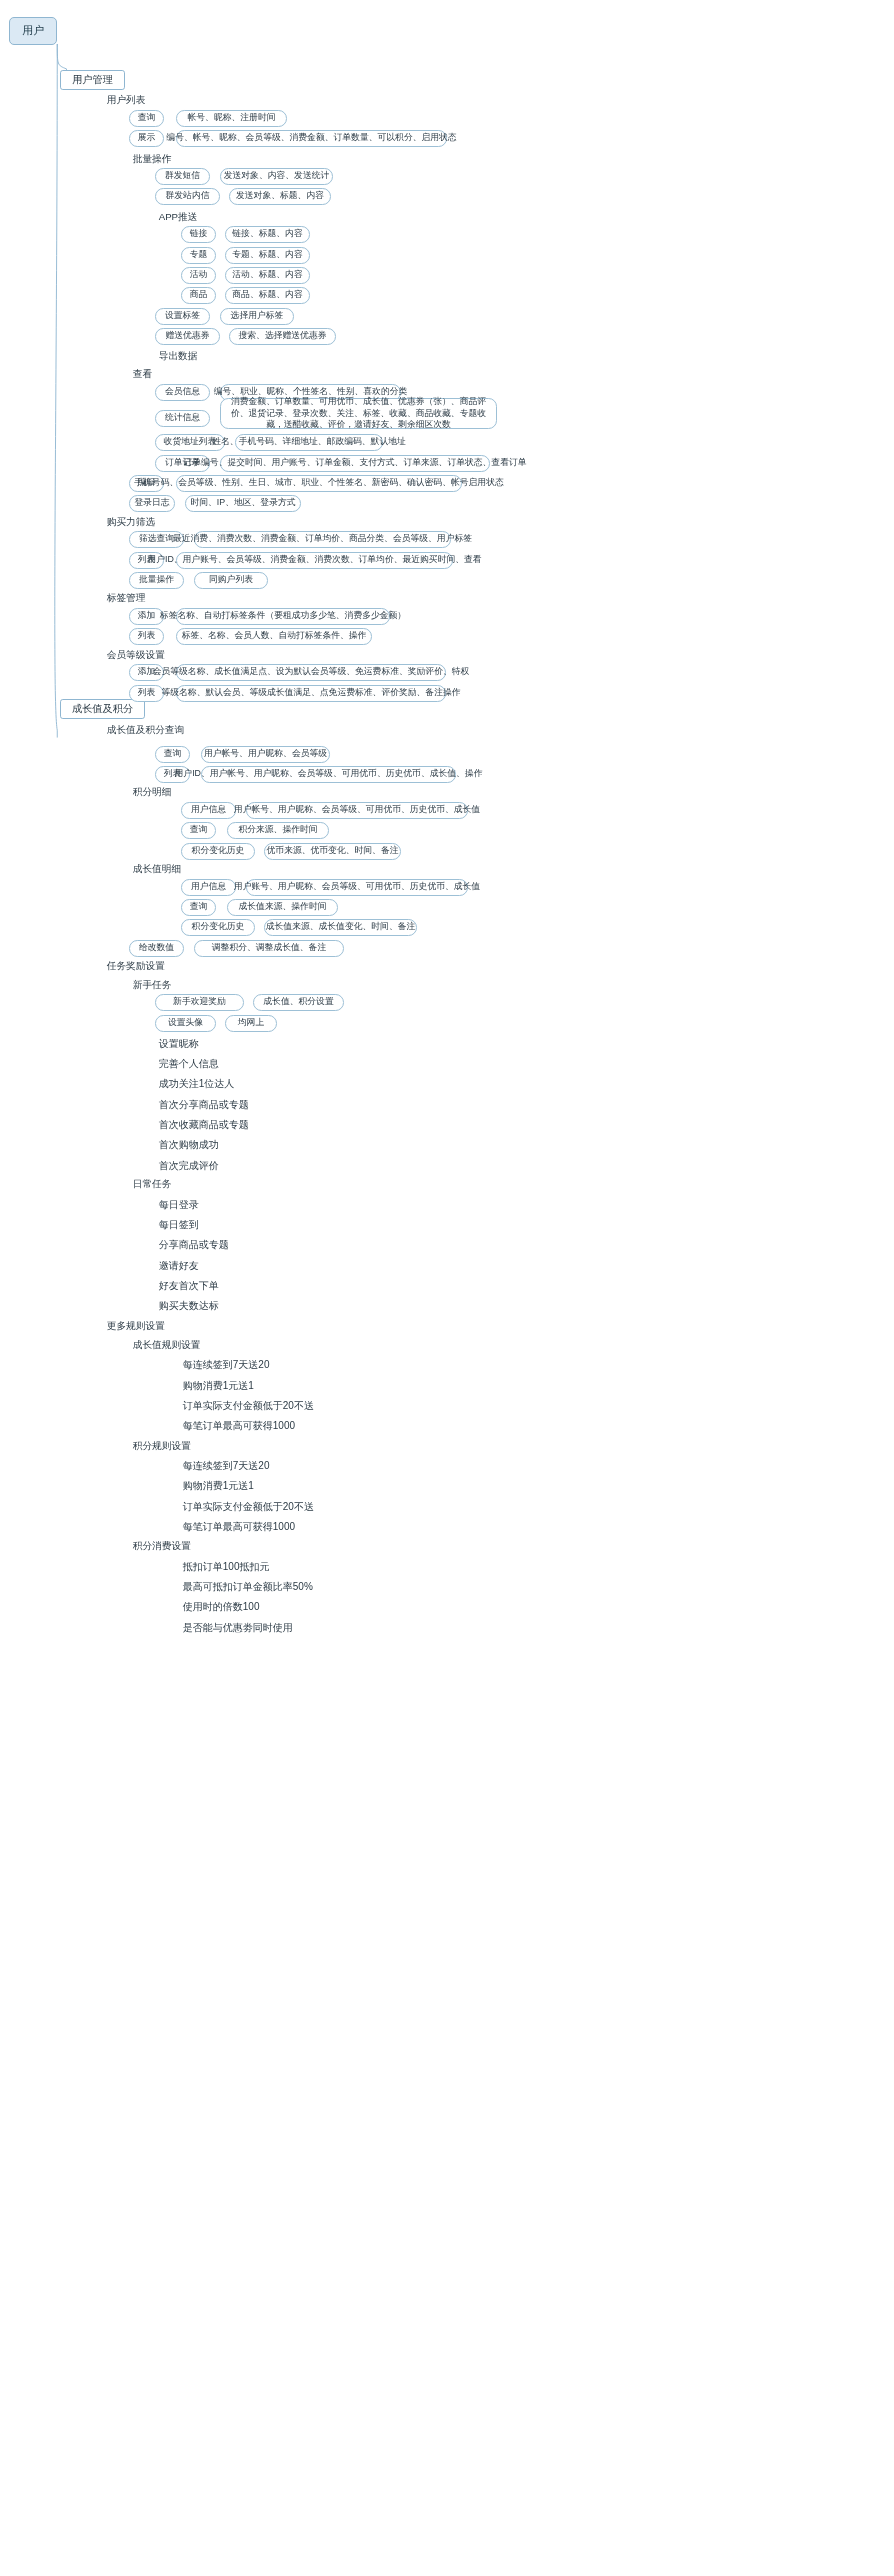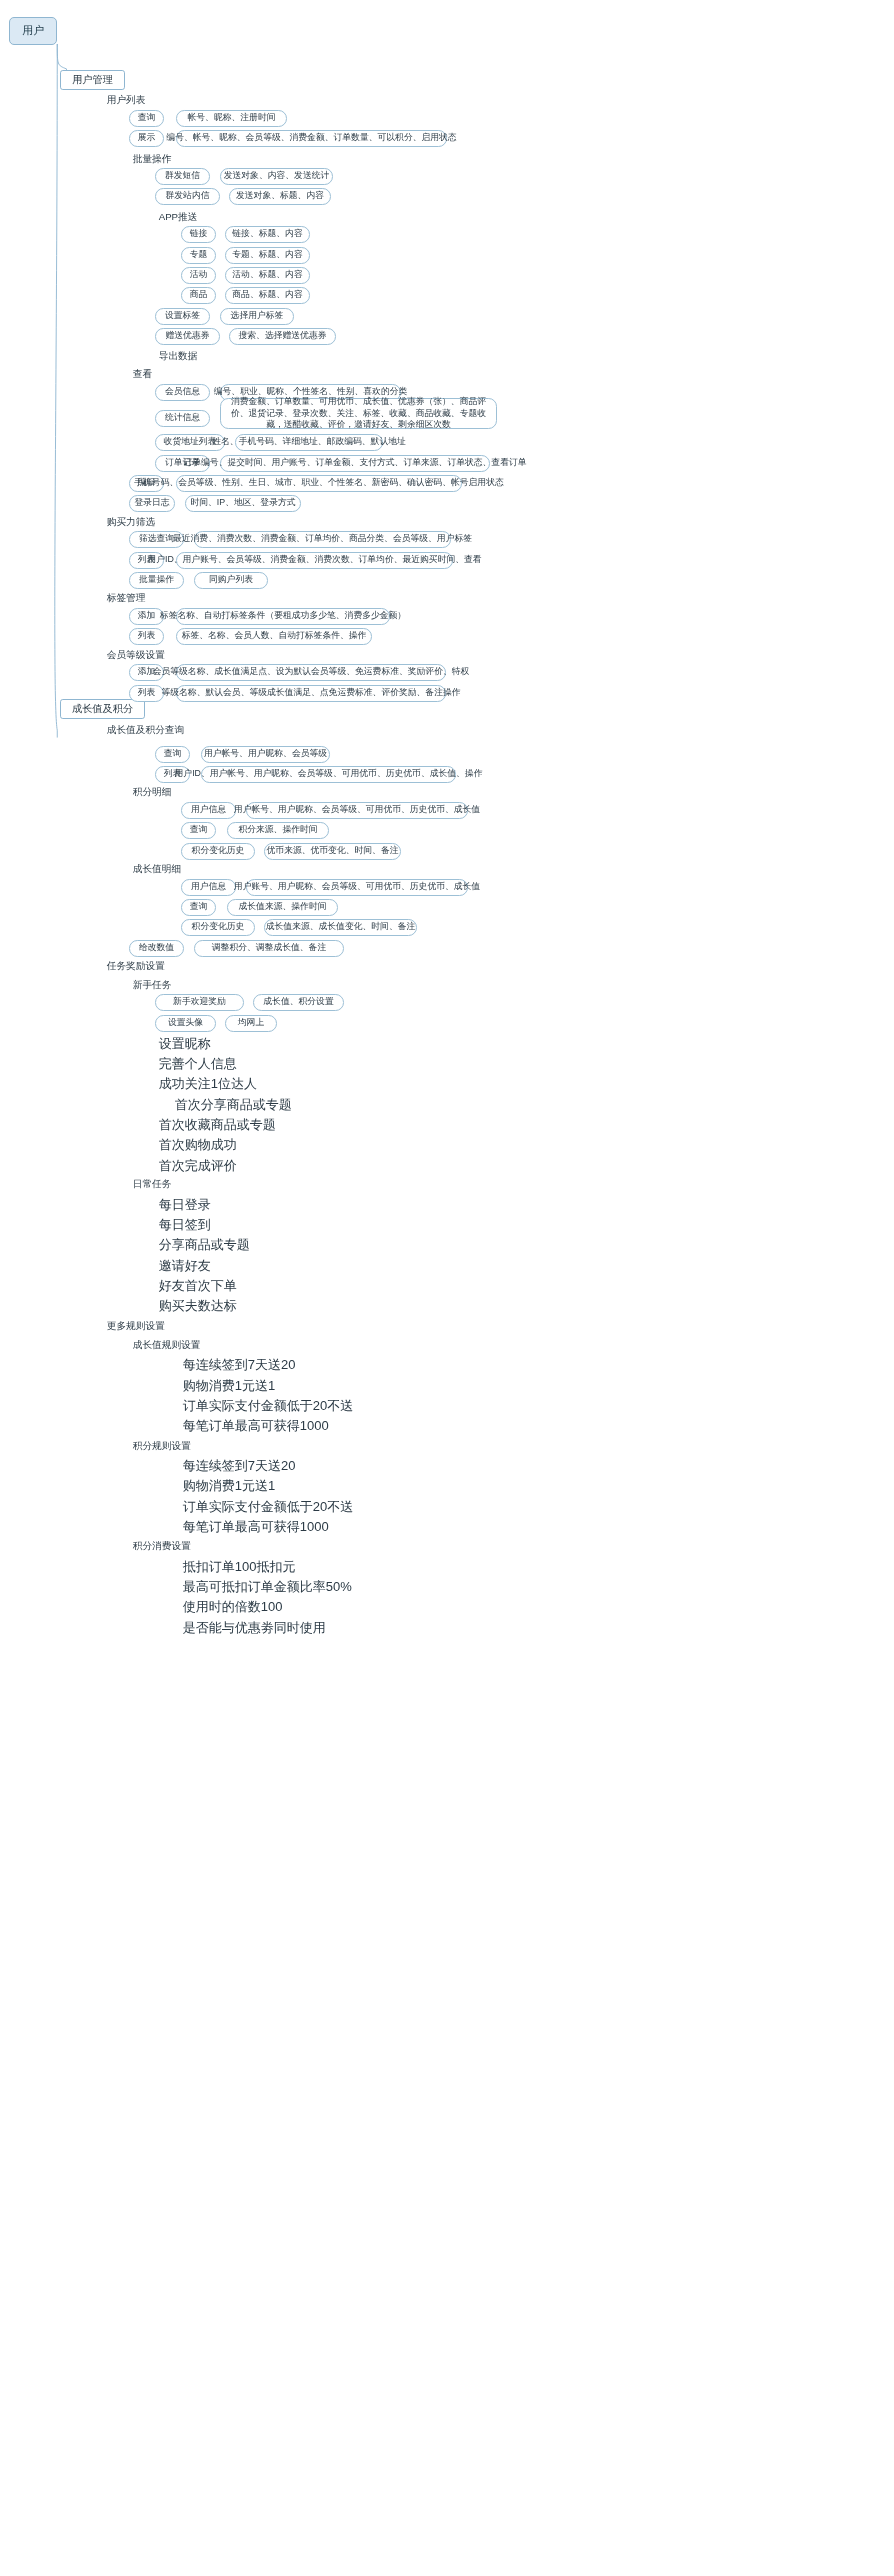--- a/index.html
+++ b/index.html
@@ -11,21 +11,21 @@
   
   .n-root{background:#dbe9f4;border:0.9px solid #8fb6d1;border-radius:5px;font-size:11px;color:#25414f;
           padding:0 9.2px;height:28px;}
   
   .n-l1{background:#ffffff;border:0.9px solid #8fb6d1;border-radius:2.8px;font-size:10.2px;padding:0 9.2px;height:20.3px;}
   
   .n-l2{background:transparent;border:none;font-size:9.7px;padding:0 3.7px;height:16.6px;color:#2b3a45;}
   
   .n-box{background:#ffffff;border:0.9px solid #9dc0d6;border-radius:8.3px;font-size:8.8px;padding:0 7.4px;height:16.6px;color:#2b3a45;}
   
-  .n-plain{font-size:13px;height:15px;padding:0 1.8px;justify-content:flex-start;}
+  .n-plain{font-size:10px;height:15px;padding:0 1.8px;justify-content:flex-start;}
   .n-left{justify-content:flex-start;}
 </style>
 </head>
 <body>
 
 <div id="root">
   <svg class="lines" viewBox="0 0 968 2788" xmlns="http://www.w3.org/2000/svg">
     <g fill="none" stroke="#8fb6d1" stroke-width="1">
 
       <path d="M62,47 C62,70 62,70 72,74 L72,86"></path>
@@ -164,21 +164,21 @@
 
   <div class="node n-box" style="left:155px;top:994px;width:89px;">新手欢迎奖励</div>
   <div class="node n-box" style="left:253px;top:994px;width:91px;">成长值、积分设置</div>
 
   <div class="node n-box" style="left:155px;top:1015px;width:61px;">设置头像</div>
   <div class="node n-box" style="left:225px;top:1015px;width:52px;">均网上</div>
 
   <div class="node n-plain" style="left:157px;top:1036px;width:111px;">设置昵称</div>
   <div class="node n-plain" style="left:157px;top:1056px;width:129px;">完善个人信息</div>
   <div class="node n-plain" style="left:157px;top:1076px;width:148px;">成功关注1位达人</div>
-  <div class="node n-plain" style="left:173px;top:1097px;width:166px;">首次分享商品或专题</div>
+  <div class="node n-plain" style="left:157px;top:1097px;width:166px;">首次分享商品或专题</div>
   <div class="node n-plain" style="left:157px;top:1117px;width:166px;">首次收藏商品或专题</div>
   <div class="node n-plain" style="left:157px;top:1137px;width:129px;">首次购物成功</div>
   <div class="node n-plain" style="left:157px;top:1158px;width:129px;">首次完成评价</div>
 
   <div class="node n-l2 n-left" style="left:129px;top:1176px;width:55px;">日常任务</div>
 
   <div class="node n-plain" style="left:157px;top:1197px;width:111px;">每日登录</div>
   <div class="node n-plain" style="left:157px;top:1217px;width:111px;">每日签到</div>
   <div class="node n-plain" style="left:157px;top:1237px;width:129px;">分享商品或专题</div>
   <div class="node n-plain" style="left:157px;top:1258px;width:111px;">邀请好友</div>

